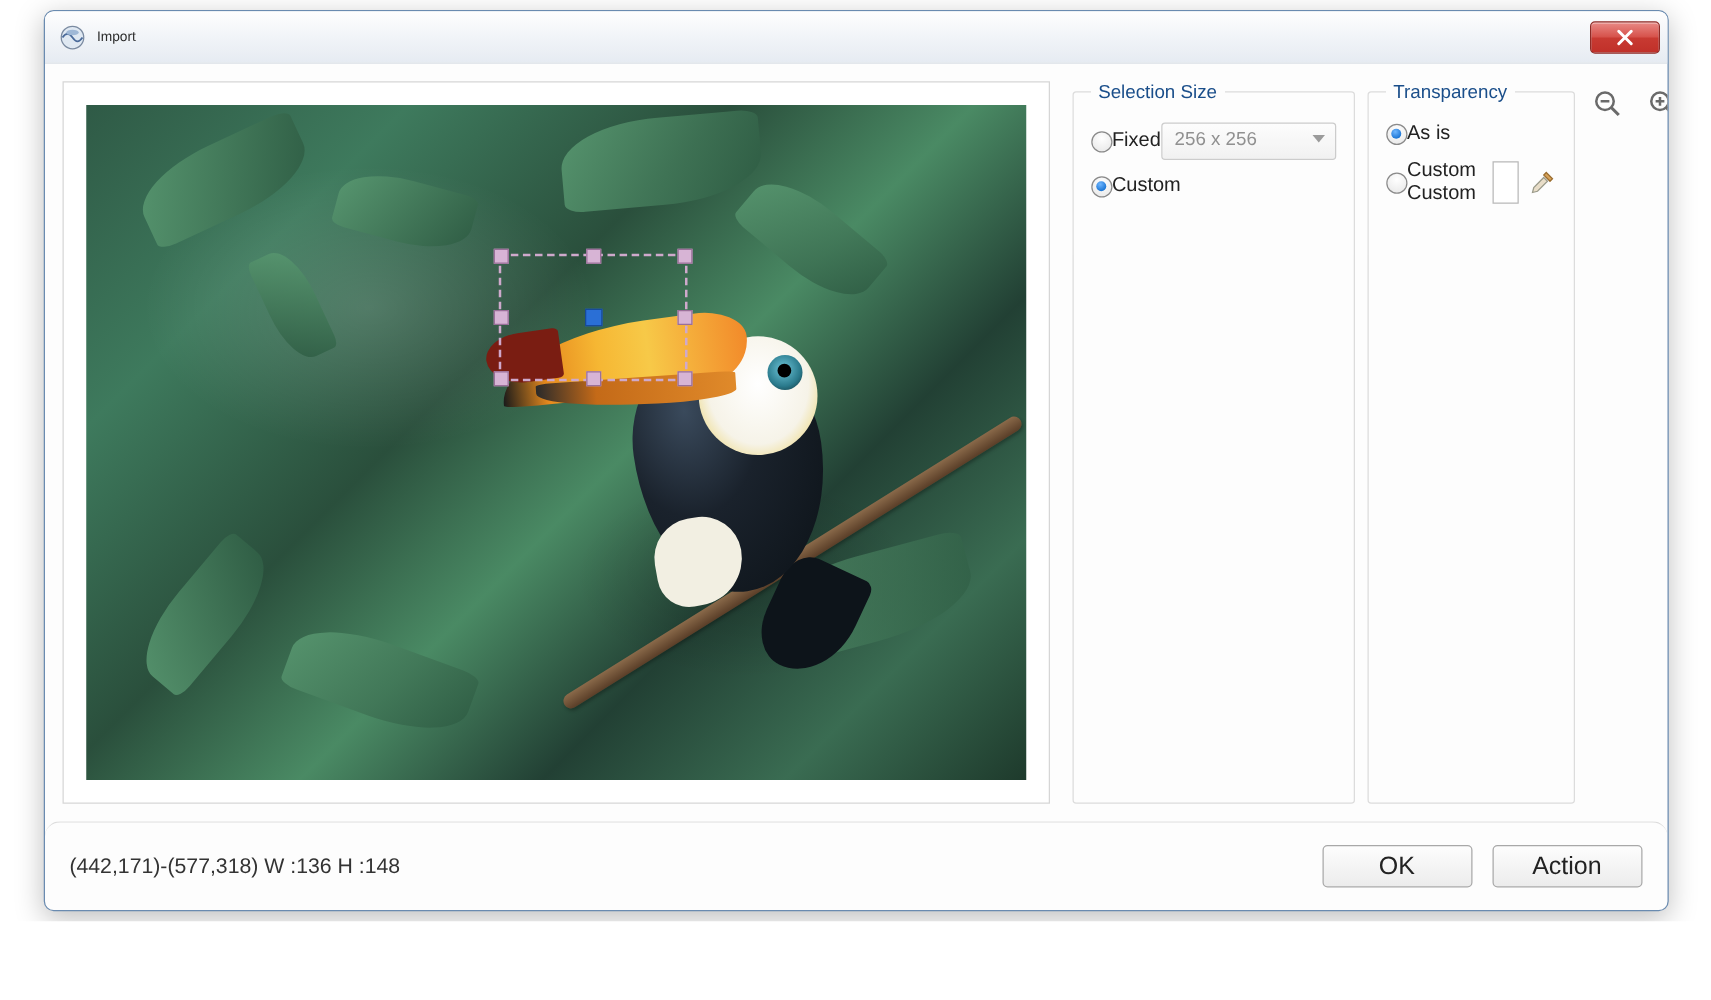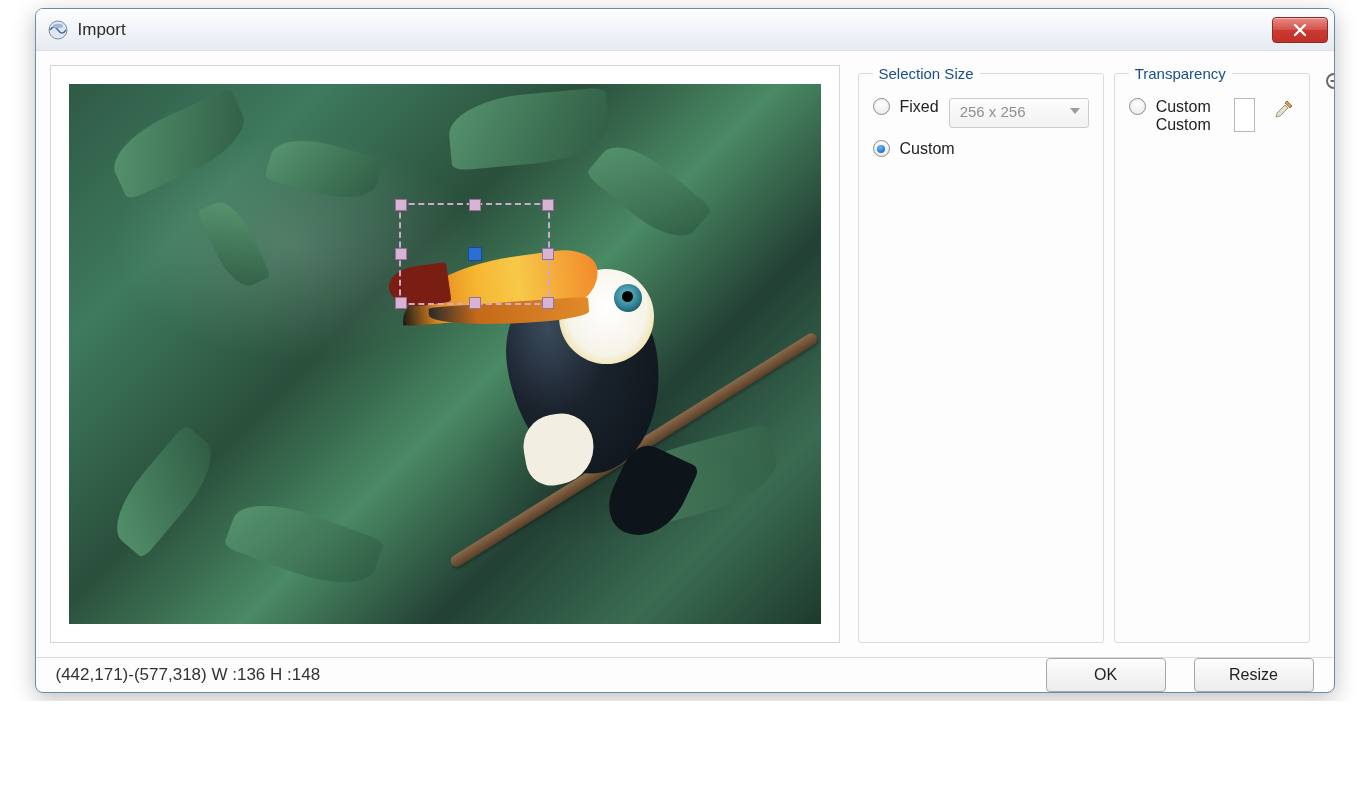--- a/index.html
+++ b/index.html
@@ -27,21 +27,21 @@
     align-items: center;
     padding: 0 6px 0 12px;
   }
   .titlebar .app-icon {
     width: 20px; height: 20px;
     margin-right: 10px;
     position: relative;
   }
   .titlebar .app-icon svg { display:block; }
   .titlebar .title {
-    font-size: 17px;
+    font-size: 11px;
     color: #2b2b2b;
     flex: 1;
   }
   .close-btn {
     width: 56px; height: 26px;
     border-radius: 4px;
     background: linear-gradient(to bottom, #e98a86 0%, #d6524b 48%, #c83a32 52%, #c03029 100%);
     border: 1px solid #8f2a25;
     display: flex; align-items: center; justify-content: center;
     color: #fff;
@@ -173,22 +173,21 @@
     margin: 0;
     padding: 10px 14px 14px 14px;
   }
   fieldset.group > legend {
     padding: 0 6px;
     color: #1a4e8a;
     font-size: 15px;
   }
   .row {
     display: flex;
-    align-items: flex-start;
-    gap: 10px;
+    align-items: center;
     padding: 6px 0;
   }
   .radio {
     width: 17px; height: 17px;
     border-radius: 50%;
     border: 1px solid #8a8a8a;
     background: radial-gradient(circle at 50% 30%, #fff, #e6e6e6);
     display: inline-flex; align-items:center; justify-content:center;
     flex: 0 0 auto;
   }
@@ -223,32 +222,32 @@
     display:flex; gap:16px; padding:4px 2px;
   }
   .tool-btn {
     width:28px; height:28px; display:flex; align-items:center; justify-content:center;
     cursor:pointer; color:#5a5a5a;
   }
   .tool-btn svg { display:block; }
 
   .footer {
     border-top:1px solid #dcdcdc;
-    padding: 0 20px;
-    display:flex; align-items:center;
+    padding: 18px 20px;
+    display:flex; align-items:center;border-radius:12px;
   }
   .status { font-size:17px; color:#333; }
   .footer .spacer { flex:1; }
   .btn {
     min-width:120px; height:34px;
     border:1px solid #a8a8a8;
     background: linear-gradient(#fdfdfd,#ececec);
     border-radius:4px;
-    font-size:16px; color:#222;
-    margin-left:28px;
+    font-size:20px; color:#222;
+    margin-left:16px;
     cursor:pointer;
   }
 </style>
 </head>
 <body>
 
 <div class="window">
 
   <div class="titlebar">
     <span class="app-icon">
@@ -319,20 +318,24 @@
         <div class="row">
           <span class="radio checked" id="r-custom"></span>
           <span class="opt-label">Custom</span>
         </div>
       </fieldset>
 
 
       <fieldset class="group">
         <legend>Transparency</legend>
         <div class="row">
+          <span class="radio checked" id="r-asis"></span>
+          <span class="opt-label">As is</span>
+        </div>
+        <div class="row">
           <span class="radio" id="r-customcolor"></span>
           <span class="opt-label">Custom Custom</span>
           <span class="swatch" id="swatch" style="background: rgb(255, 255, 255);"></span>
           <span class="eyedropper-icon" style="margin-left:8px;">
             <svg width="22" height="22" viewBox="0 0 22 22">
               <path d="M14 3 l5 5 -2 2 -5 -5 z" fill="#d6a25a" stroke="#9a6c2e"></path>
               <path d="M12 7 l3 3 -8 8 -4 1 1 -4 z" fill="#e8ddc8" stroke="#9a9a8a"></path>
             </svg>
           </span>
         </div>
@@ -367,16 +370,16 @@
         </span>
       </div>
 
     </div>
   </div>
 
   <div class="footer">
     <span class="status">(442,171)-(577,318) W :136 H :148</span>
     <span class="spacer"></span>
     <button class="btn">OK</button>
-    <button class="btn">Resize</button>
+    <button class="btn">Action</button>
   </div>
 
 </div>
 
 </body></html>

